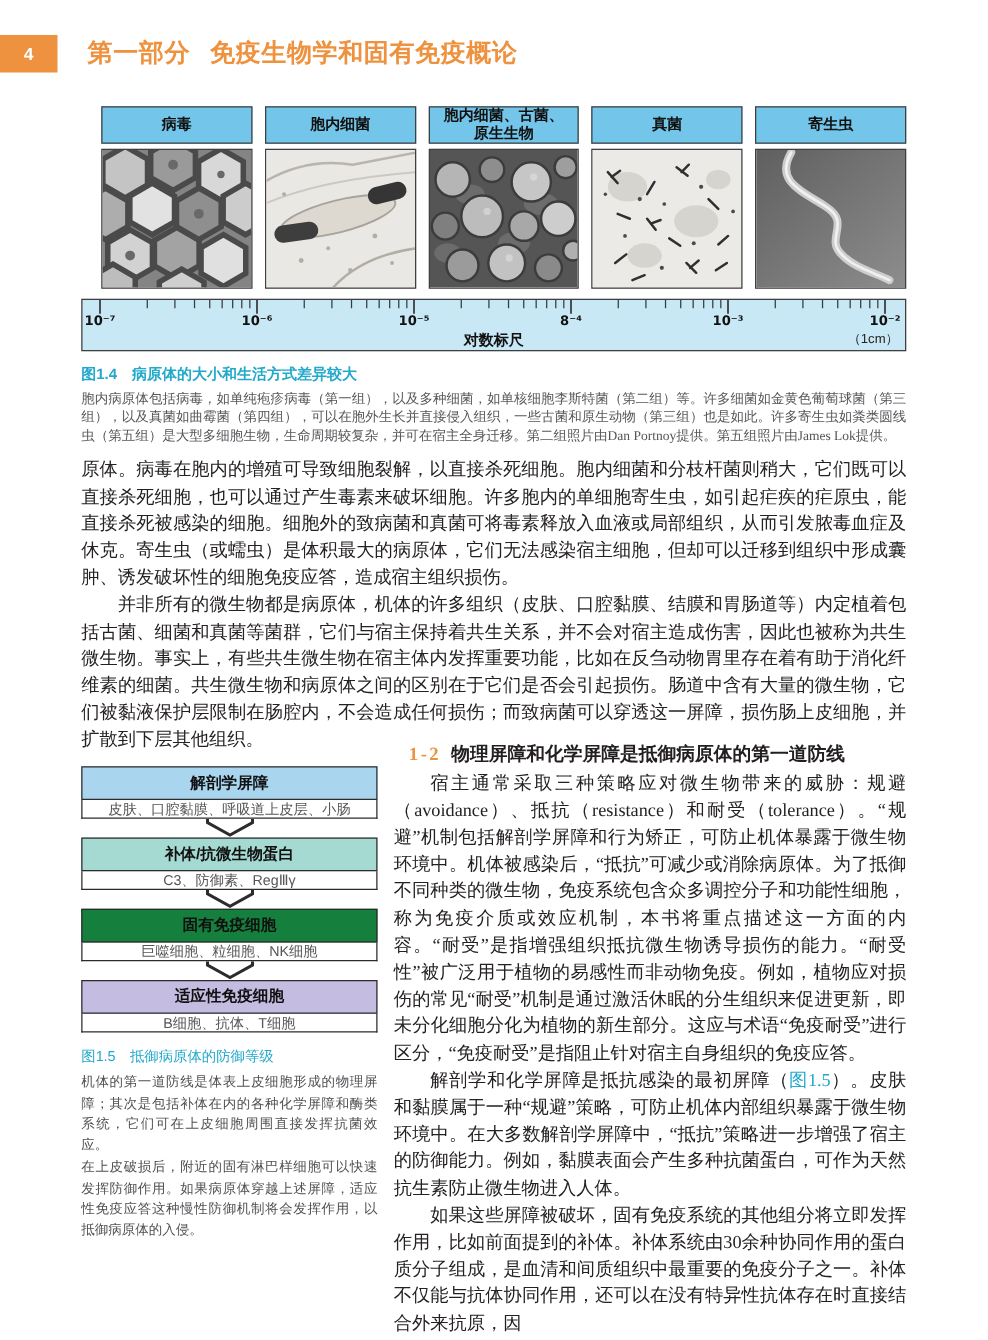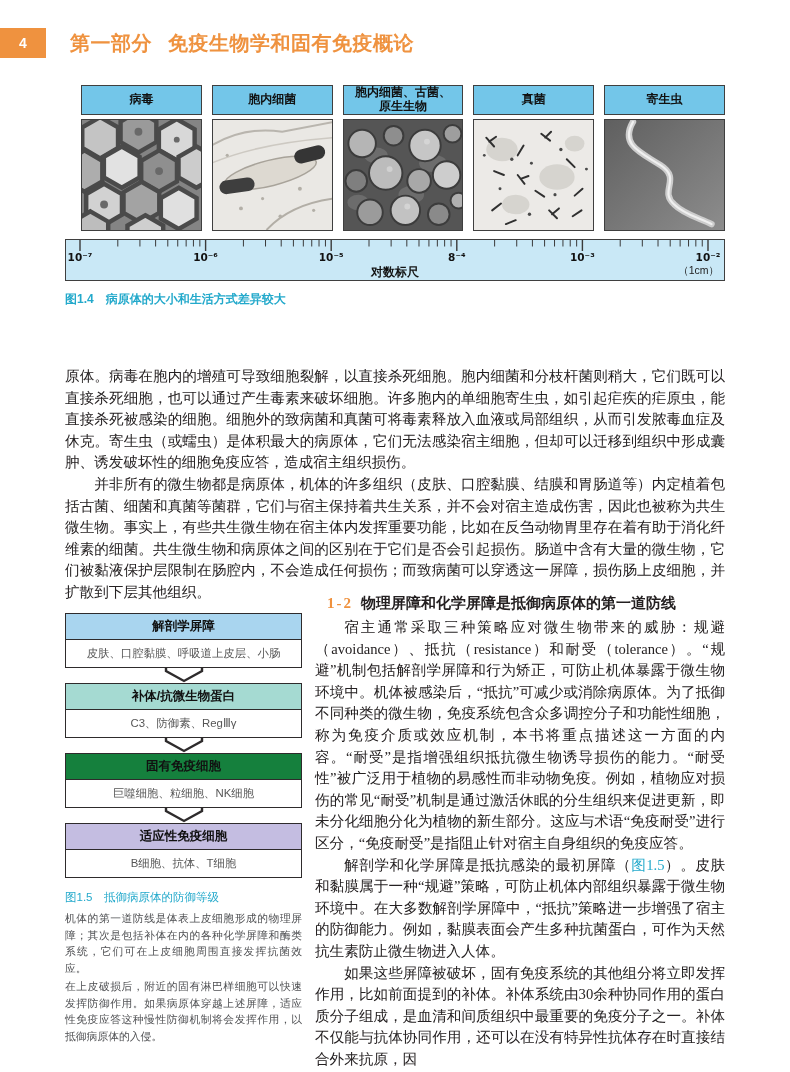--- a/index.html
+++ b/index.html
@@ -75,21 +75,21 @@
   .left-col{ width:237px; flex:none; padding-top:21px; }
   .right-col{ flex:1; }
 
   
   .tier-head{
     border:1.6px solid #2e2b2c; height:27px;
     font-size:12.5px; font-weight:bold; color:#111;
     display:flex; align-items:center; justify-content:center;
   }
   .tier-body{
-    border:1.6px solid #2e2b2c; border-top:none; height:28px;
+    border:1.6px solid #2e2b2c; border-top:none; height:15px;
     font-size:11.4px; color:#565656;
     display:flex; align-items:center; justify-content:center; white-space:nowrap;
   }
   .t1{ background:#a9d5ef; } .t2{ background:#a5dad2; }
   .t3{ background:#15803d; } .t4{ background:#c4bde1; }
   .tier-arrow{ height:15px; display:flex; align-items:center; justify-content:center; }
 
   .fig15-cap-title{ margin-top:12px; color:#23a9cb; font-size:11.5px; font-weight:normal; }
   .fig15-cap-body{
     margin-top:5px; font-family:"Liberation Serif","DejaVu Serif",serif;
@@ -325,20 +325,21 @@
           <span style="left: 390.8px;">8⁻⁴</span>
           <span style="left: 516.4px;">10⁻³</span>
           <span style="left: 642px;">10⁻²</span>
         </div>
       <div class="ruler-caption">对数标尺</div>
       <div class="ruler-unit">（1cm）</div>
     </div>
 
     <figcaption>
       <div class="cap-title">图1.4　病原体的大小和生活方式差异较大</div>
+      <div class="cap-body">胞内病原体包括病毒，如单纯疱疹病毒（第一组），以及多种细菌，如单核细胞李斯特菌（第二组）等。许多细菌如金黄色葡萄球菌（第三组），以及真菌如曲霉菌（第四组），可以在胞外生长并直接侵入组织，一些古菌和原生动物（第三组）也是如此。许多寄生虫如粪类圆线虫（第五组）是大型多细胞生物，生命周期较复杂，并可在宿主全身迁移。第二组照片由Dan Portnoy提供。第五组照片由James Lok提供。</div>
     </figcaption>
   </figure>
 
   <section class="bodytext">
     <p>原体。病毒在胞内的增殖可导致细胞裂解，以直接杀死细胞。胞内细菌和分枝杆菌则稍大，它们既可以直接杀死细胞，也可以通过产生毒素来破坏细胞。许多胞内的单细胞寄生虫，如引起疟疾的疟原虫，能直接杀死被感染的细胞。细胞外的致病菌和真菌可将毒素释放入血液或局部组织，从而引发脓毒血症及休克。寄生虫（或蠕虫）是体积最大的病原体，它们无法感染宿主细胞，但却可以迁移到组织中形成囊肿、诱发破坏性的细胞免疫应答，造成宿主组织损伤。</p>
     <p class="indent">并非所有的微生物都是病原体，机体的许多组织（皮肤、口腔黏膜、结膜和胃肠道等）内定植着包括古菌、细菌和真菌等菌群，它们与宿主保持着共生关系，并不会对宿主造成伤害，因此也被称为共生微生物。事实上，有些共生微生物在宿主体内发挥重要功能，比如在反刍动物胃里存在着有助于消化纤维素的细菌。共生微生物和病原体之间的区别在于它们是否会引起损伤。肠道中含有大量的微生物，它们被黏液保护层限制在肠腔内，不会造成任何损伤；而致病菌可以穿透这一屏障，损伤肠上皮细胞，并扩散到下层其他组织。</p>
   </section>
 
   <div class="columns">
 

